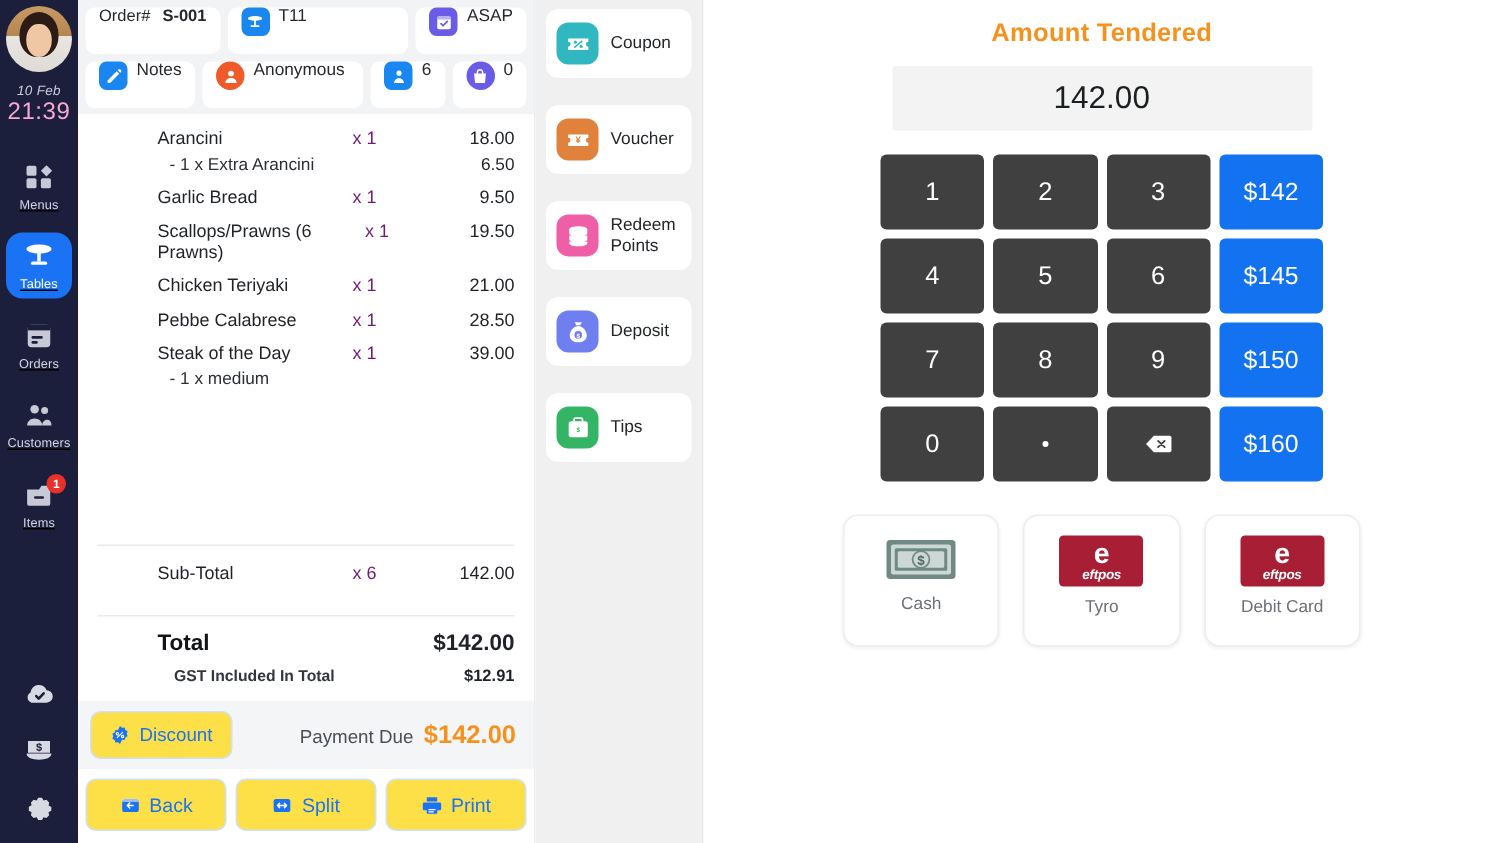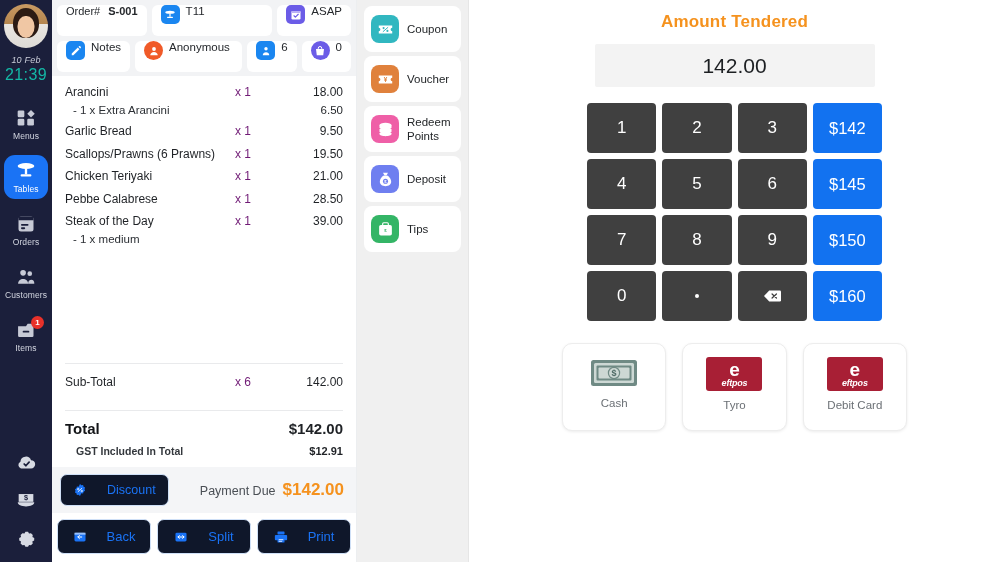--- a/index.html
+++ b/index.html
@@ -29,23 +29,23 @@
     content: ""; position: absolute; left: 50%; top: 4px; width: 26px; height: 30px;
     transform: translateX(-50%); border-radius: 50% 50% 45% 45%;
     background: #2b1b14;
   }
   .avatar::after {
     content: ""; position: absolute; left: 50%; top: 12px; width: 17px; height: 22px;
     transform: translateX(-50%); border-radius: 46% 46% 50% 50%;
     background: #f0c7a4;
   }
   .clock-date { color: #c9ccd8; font-size: 9px; margin-top: 7px; letter-spacing: .2px; font-style: italic; }
-  .clock-time { color: #14b8a6; font-size: 16px; font-weight: 400; margin-top: 1px; letter-spacing: .4px; }
-
-  .nav { margin-top: 18px; width: 100%; display: flex; flex-direction: column; align-items: center; }
+  .clock-time { color: #f9a8d4; font-size: 16px; font-weight: 400; margin-top: 1px; letter-spacing: .4px; }
+
+  .nav { margin-top: 18px; width: 100%; display: flex; flex-direction: column; align-items: center; text-decoration: underline; }
   .nav-item {
     width: 44px; padding: 6px 0 5px; margin-bottom: 9px;
     display: flex; flex-direction: column; align-items: center; gap: 3px;
     border-radius: 9px; cursor: pointer; position: relative;
   }
   .nav-item.active { background: #1a73f5; border-radius: 11px; }
   .nav-label { color: #d3d6e0; font-size: 8.5px; letter-spacing: .1px; }
   .nav-item.active .nav-label { color: #ffffff; }
   .nav-icon { width: 22px; height: 20px; display: block; position: relative; }
   .nav-icon svg { display: block; width: 22px; height: 20px; fill: #c7cad6; }
@@ -79,55 +79,55 @@
   .chip.fixed { flex: 0 0 auto; }
   .ci { width: 19px; height: 19px; border-radius: 5px; flex: 0 0 19px; display: flex; align-items: center; justify-content: center; }
   .ci svg { width: 12px; height: 12px; fill: #fff; display: block; }
   .ci.blue { background: #1a86f0; }
   .ci.purple { background: #6b5ce7; }
   .ci.orange { background: #f05a28; border-radius: 50%; }
   .ci.violet { background: #6b5ce7; border-radius: 50%; }
 
   .items-area { flex: 1 1 auto; overflow: hidden; padding: 0 13px; }
   .line-item { display: flex; align-items: baseline; padding: 8.5px 0 0; font-size: 12px; color: #1f2226; }
-  .li-name { flex: 1 1 auto; }
+  .li-name { flex: 1 1 auto; margin-left: 40px; }
   .li-qty { width: 52px; text-align: left; color: #701a75; }
   .li-price { width: 56px; text-align: right; color: #1f2226; }
   .mod-item { display: flex; align-items: baseline; padding: 5px 0 0; font-size: 11.5px; color: #2b2f34; }
   .mod-item .li-name { padding-left: 8px; }
 
   .totals { padding: 0 13px; }
   .divider { height: 1px; background: #e9eaec; margin: 11px 0 0; }
   .sub-row { display: flex; align-items: baseline; padding: 11px 0 10px; font-size: 12px; color: #1f2226; }
   .total-row { display: flex; align-items: flex-start; padding: 9px 0 0; font-size: 15px; font-weight: bold; color: #121417; }
   .total-row .li-price { width: auto; font-size: 15px; }
   .gst-row { display: flex; align-items: baseline; padding: 8px 0 10px; font-size: 10.5px; font-weight: bold; color: #33373c; }
   .gst-row .li-name { padding-left: 11px; }
   .gst-row .li-price { width: auto; font-size: 11px; }
 
   .pay-due-bar {
     background: #f4f5f7; padding: 7px 8px; display: flex; align-items: center; gap: 10px;
   }
   .outline-btn {
-    background: #0f172a; border: 1px solid #cfe0f7; border-radius: 7px;
-    display: flex; align-items: center; justify-content: center; gap: 20px;
+    background: #fde047; border: 1px solid #cfe0f7; border-radius: 7px;
+    display: flex; align-items: center; justify-content: center; gap: 6px;
     color: #1a73f5; font-size: 12.5px; cursor: pointer; height: 32px; padding: 0 12px;
   }
   .outline-btn svg { width: 14px; height: 14px; fill: #1a73f5; display: block; }
   .pay-due-right { margin-left: auto; display: flex; align-items: baseline; gap: 7px; padding-right: 4px; }
   .pay-due-label { font-size: 12.5px; color: #4a4f55; }
   .pay-due-amt { font-size: 17px; font-weight: bold; color: #f5921e; }
 
   .bottom-btns { display: flex; gap: 6px; padding: 6px 5px 8px; background: #fff; }
   .bottom-btns .outline-btn { flex: 1 1 0; height: 35px; font-size: 13px; }
 
   
   .action-col {
     width: 112px; flex: 0 0 112px; height: 562px;
-    background: #f0f0f0; padding: 6px 7px; display: flex; flex-direction: column; gap: 4px;
+    background: #f0f0f0; padding: 6px 7px; display: flex; flex-direction: column; gap: 18px;
     border-right: 1px solid #e6e6e6;
   }
   .act-btn {
     background: #fff; border-radius: 8px; min-height: 46px;
     display: flex; align-items: center; gap: 8px; padding: 6px 7px; cursor: pointer;
   }
   .act-ico { width: 28px; height: 28px; border-radius: 8px; flex: 0 0 28px; display: flex; align-items: center; justify-content: center; }
   .act-ico svg { width: 17px; height: 17px; fill: #fff; display: block; }
   .act-label { font-size: 11.5px; color: #232629; line-height: 1.25; }
 

